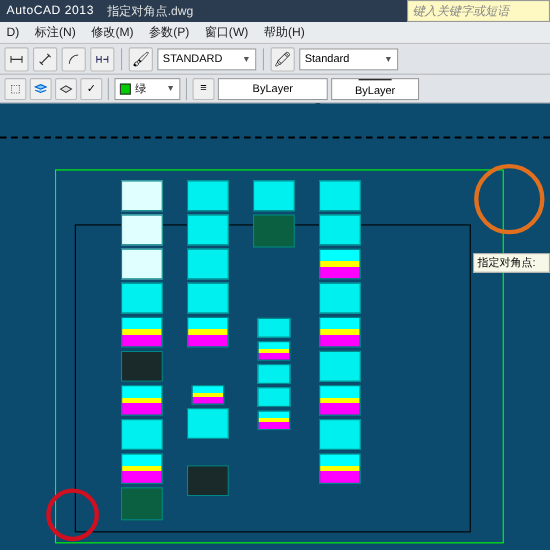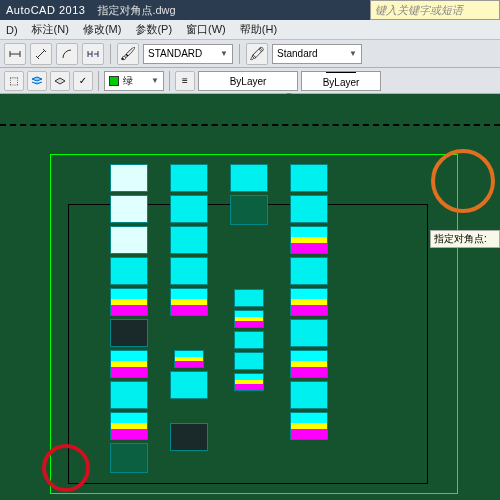--- a/index.html
+++ b/index.html
@@ -22,21 +22,21 @@
   .brush-icon { font-size: 13px; }
   .style-combo { width: 90px; }
   
   .toolbar2 { background: #e0e4e8; height: 26px; display: flex; align-items: center; padding: 0 4px; gap: 3px; border-bottom: 1px solid #b0b0b0; }
   .small-btn { width: 20px; height: 20px; background: #f0f0f0; border: 1px solid #bbb; border-radius: 2px; display: flex; align-items: center; justify-content: center; font-size: 10px; }
   .layer-combo { width: 60px; }
   .layer-swatch { width: 10px; height: 10px; background: #0c0; border: 1px solid #333; }
   .linetype-combo { width: 100px; flex-direction: column; }
   .line-sample { width: 30px; height: 1px; background: #000; }
   
-  .canvas-area { position: relative; width: 500px; height: 406px; background: #14532d; }
+  .canvas-area { position: relative; width: 500px; height: 406px; background: #0c4a6e; }
   
   .dashed-top { position: absolute; top: 30px; left: 0; right: 0; border-top: 2px dashed #000; }
   
   .green-rect { position: absolute; top: 60px; left: 50px; width: 408px; height: 340px; border: 1px solid #0f0; }
   .black-rect { position: absolute; top: 110px; left: 68px; width: 360px; height: 280px; border: 1px solid #000; }
   
   .thumbs { position: absolute; top: 70px; left: 110px; width: 280px; height: 310px; }
   .col { position: absolute; top: 0; display: flex; flex-direction: column; gap: 3px; align-items: center; }
   .c1 { left: 0; } .c2 { left: 60px; } .c3 { left: 120px; } .c4 { left: 180px; }
   .th { width: 38px; height: 28px; background: #00f0f0; border: 1px solid #088; }

